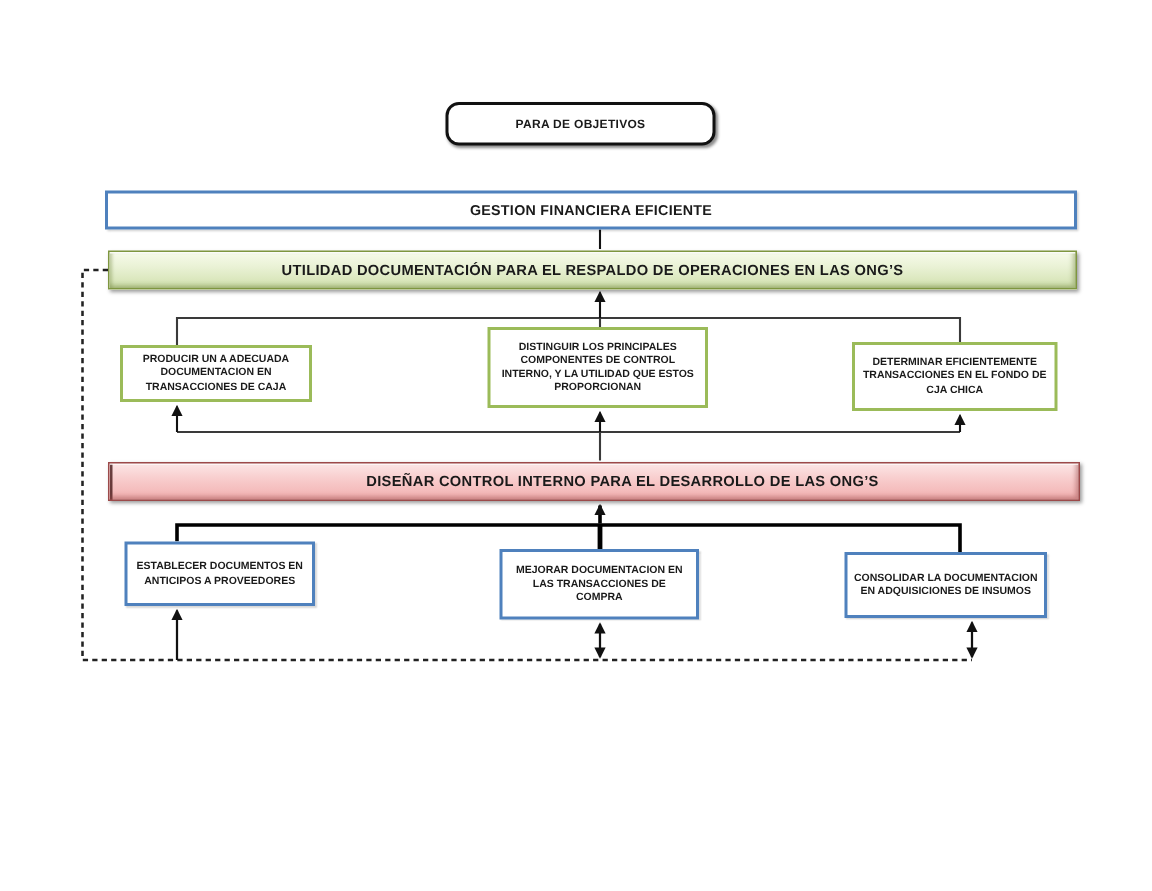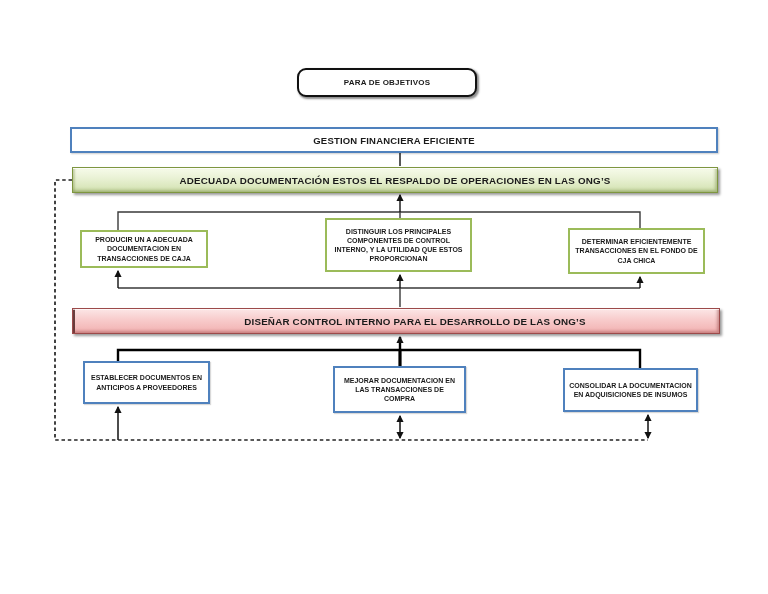--- a/index.html
+++ b/index.html
@@ -70,21 +70,21 @@
 
   <div class="box header-box" style="left:297px;top:68px;width:180px;height:29px;">
     <span>PARA DE OBJETIVOS</span>
   </div>
 
   <div class="box goal-box" style="left:70px;top:114px;width:648px;height:26px;margin-top:13px;">
     <span>GESTION FINANCIERA EFICIENTE</span>
   </div>
 
   <div class="box purpose-bar" style="left:72px;top:167px;width:646px;height:26px;">
-    <span>ADECUADA DOCUMENTACIÓN ESTOS EL RESPALDO DE OPERACIONES EN LAS ONG’S</span>
+    <span>UTILIDAD DOCUMENTACIÓN PARA EL RESPALDO DE OPERACIONES EN LAS ONG’S</span>
   </div>
 
   <div class="box result-box" style="left:80px;top:230px;width:128px;height:38px;">
     <span>PRODUCIR UN A ADECUADA DOCUMENTACION EN TRANSACCIONES DE CAJA</span>
   </div>
   <div class="box result-box" style="left:325px;top:218px;width:147px;height:54px;">
     <span>DISTINGUIR LOS PRINCIPALES COMPONENTES DE CONTROL INTERNO, Y LA UTILIDAD QUE ESTOS PROPORCIONAN</span>
   </div>
   <div class="box result-box" style="left:568px;top:228px;width:137px;height:46px;">
     <span>DETERMINAR EFICIENTEMENTE TRANSACCIONES EN EL FONDO DE CJA CHICA</span>

